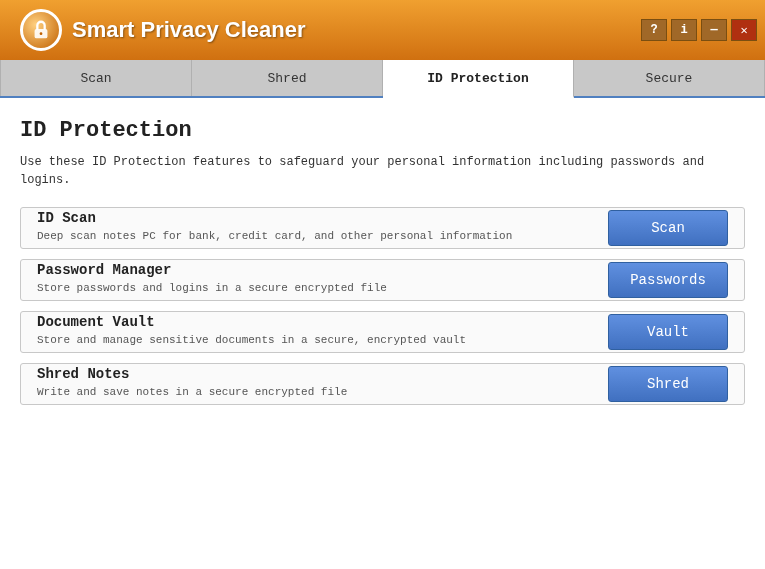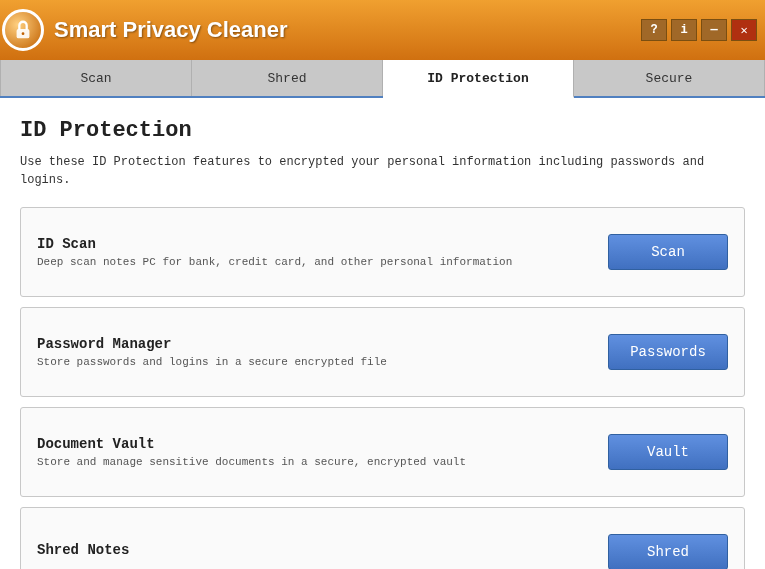--- a/index.html
+++ b/index.html
@@ -10,21 +10,21 @@
       background: #e8e8e8;
       overflow: hidden;
     }
 
     
     #titlebar {
       background: linear-gradient(180deg, #f0a030 0%, #d07010 100%);
       height: 60px;
       display: flex;
       align-items: center;
-      padding: 0 2px;
+      padding: 0 20px;
       position: relative;
     }
     #titlebar-icon {
       width: 42px;
       height: 42px;
       border-radius: 50%;
       background: radial-gradient(circle at 35% 35%, #ffd080, #c06000);
       border: 3px solid #fff;
       display: flex;
       align-items: center;
@@ -115,25 +115,24 @@
       font-size: 12px;
       font-family: 'Courier New', Courier, monospace;
       color: #333;
       margin-bottom: 18px;
       line-height: 1.5;
     }
 
     
     .feature-row {
       display: flex;
-      align-items: center;
       justify-content: space-between;
       border: 1px solid #c8c8c8;
       border-radius: 3px;
-      padding: 26px 16px;
+      padding: 2px 16px;
       margin-bottom: 10px;
       background: #fafafa;
     }
 
     .feature-info {
       flex: 1;
     }
 
     .feature-title {
       font-size: 14px;
@@ -187,21 +186,21 @@
 
 <div id="tabbar">
   <div class="tab">Scan</div>
   <div class="tab">Shred</div>
   <div class="tab active">ID Protection</div>
   <div class="tab">Secure</div>
 </div>
 
 <div id="main">
   <h1 id="page-heading">ID Protection</h1>
-  <p id="page-description">Use these ID Protection features to encrypted your personal information including passwords and logins.</p>
+  <p id="page-description">Use these ID Protection features to safeguard your personal information including passwords and logins.</p>
 
   <div id="features-container">
       <div class="feature-row">
         <div class="feature-info">
           <div class="feature-title">ID Scan</div>
           <div class="feature-desc">Deep scan notes PC for bank, credit card, and other personal information</div>
         </div>
         <button class="feature-btn">Scan</button>
       </div>
       <div class="feature-row">
@@ -214,17 +213,18 @@
       <div class="feature-row">
         <div class="feature-info">
           <div class="feature-title">Document Vault</div>
           <div class="feature-desc">Store and manage sensitive documents in a secure, encrypted vault</div>
         </div>
         <button class="feature-btn">Vault</button>
       </div>
       <div class="feature-row">
         <div class="feature-info">
           <div class="feature-title">Shred Notes</div>
+          <div class="feature-desc">Write and save notes in a secure encrypted file</div>
         </div>
         <button class="feature-btn">Shred</button>
       </div>
     </div>
 </div>
 
 </body></html>

